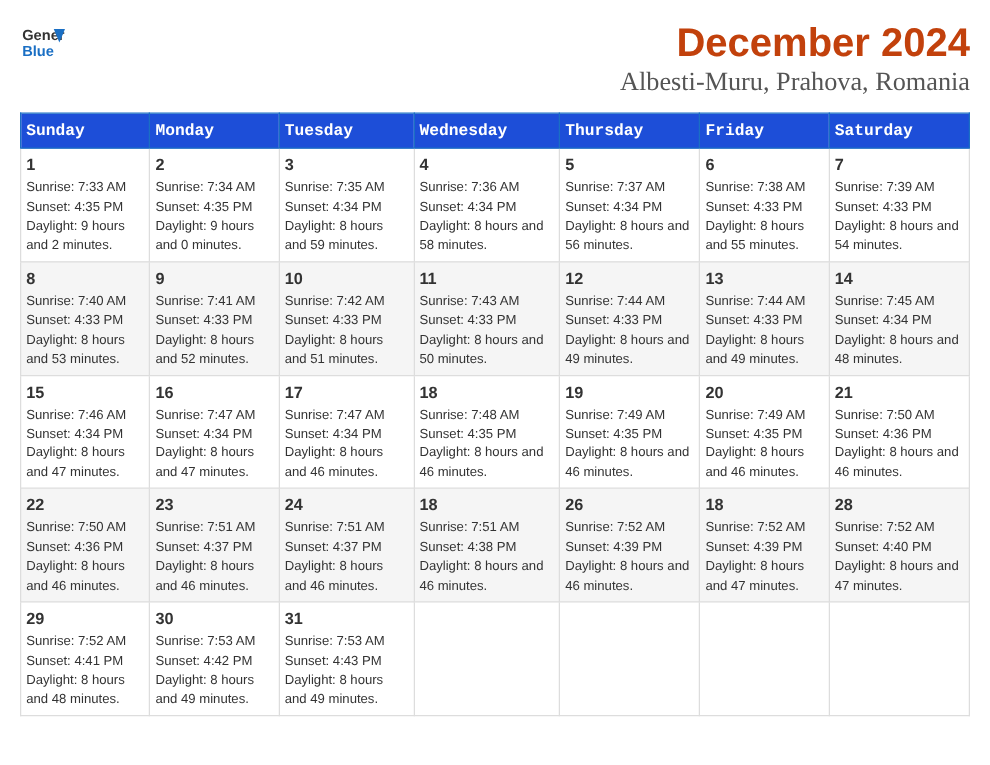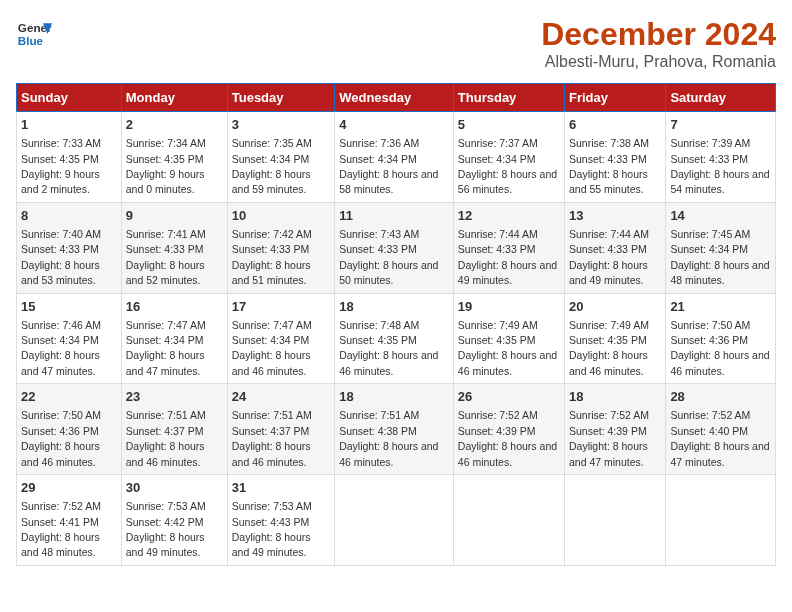--- a/index.html
+++ b/index.html
@@ -27,31 +27,33 @@
     }
     .title-area {
       text-align: right;
     }
     .month-title {
       font-size: 32px;
       font-weight: bold;
       color: #c2410c;
     }
     .location-title {
-      font-size: 16px;
+      font-size: 21px;
       color: #555;
+      font-family: Liberation Serif, serif;
     }
     table {
       width: 100%;
       border-collapse: collapse;
       font-size: 11px;
     }
     thead tr {
-      background-color: #b91c1c;
+      background-color: #1d4ed8;
       color: #fff;
+      font-family: Liberation Mono, monospace;
     }
     thead th {
       padding: 6px 4px;
       font-size: 13px;
       font-weight: bold;
       border: 1px solid #1a6fc4;
       text-align: left;
     }
     tbody tr {
       vertical-align: top;

